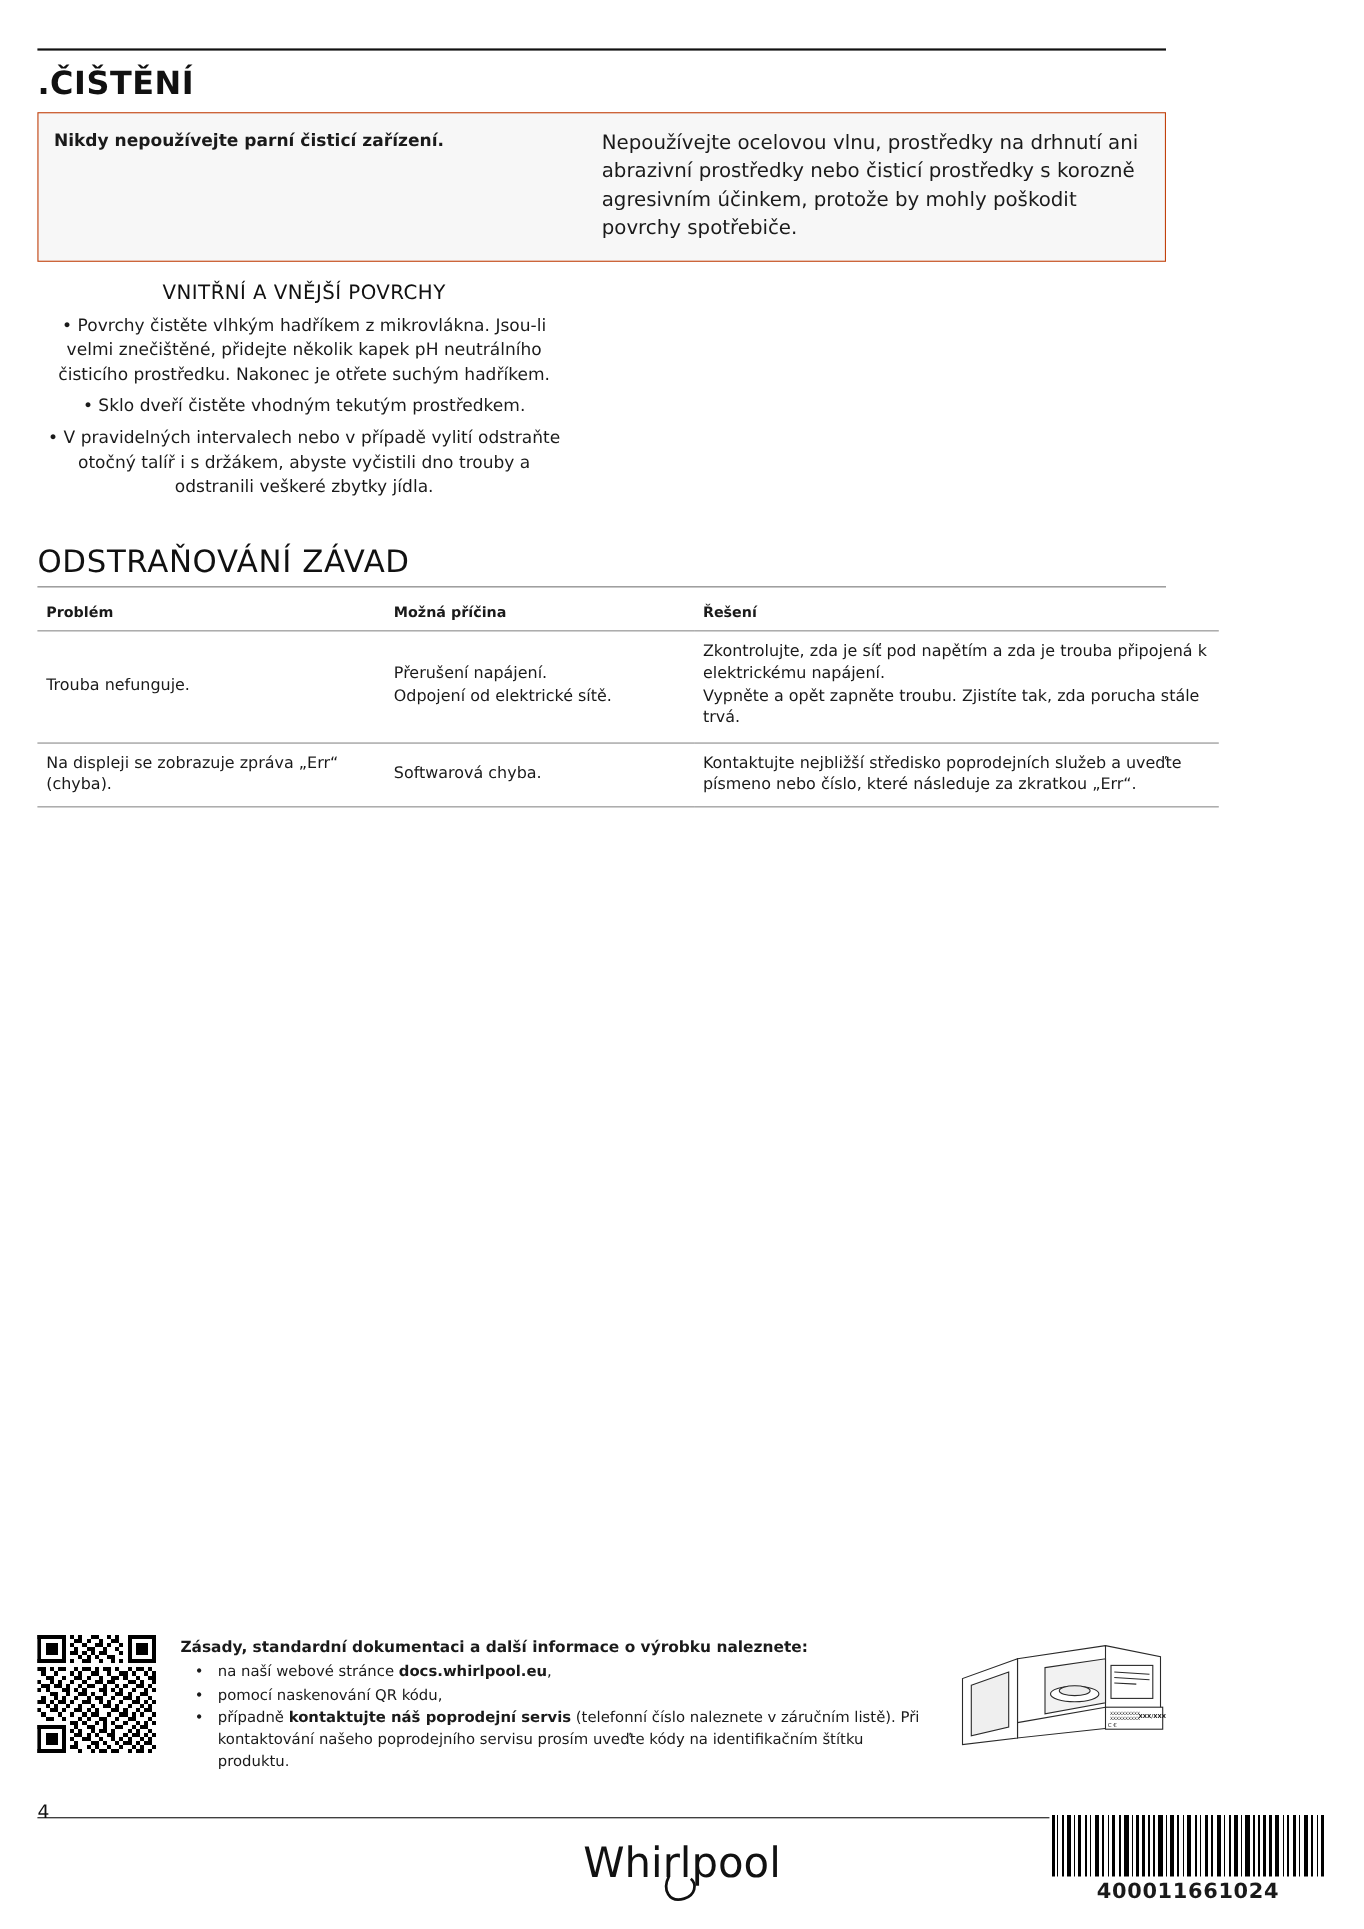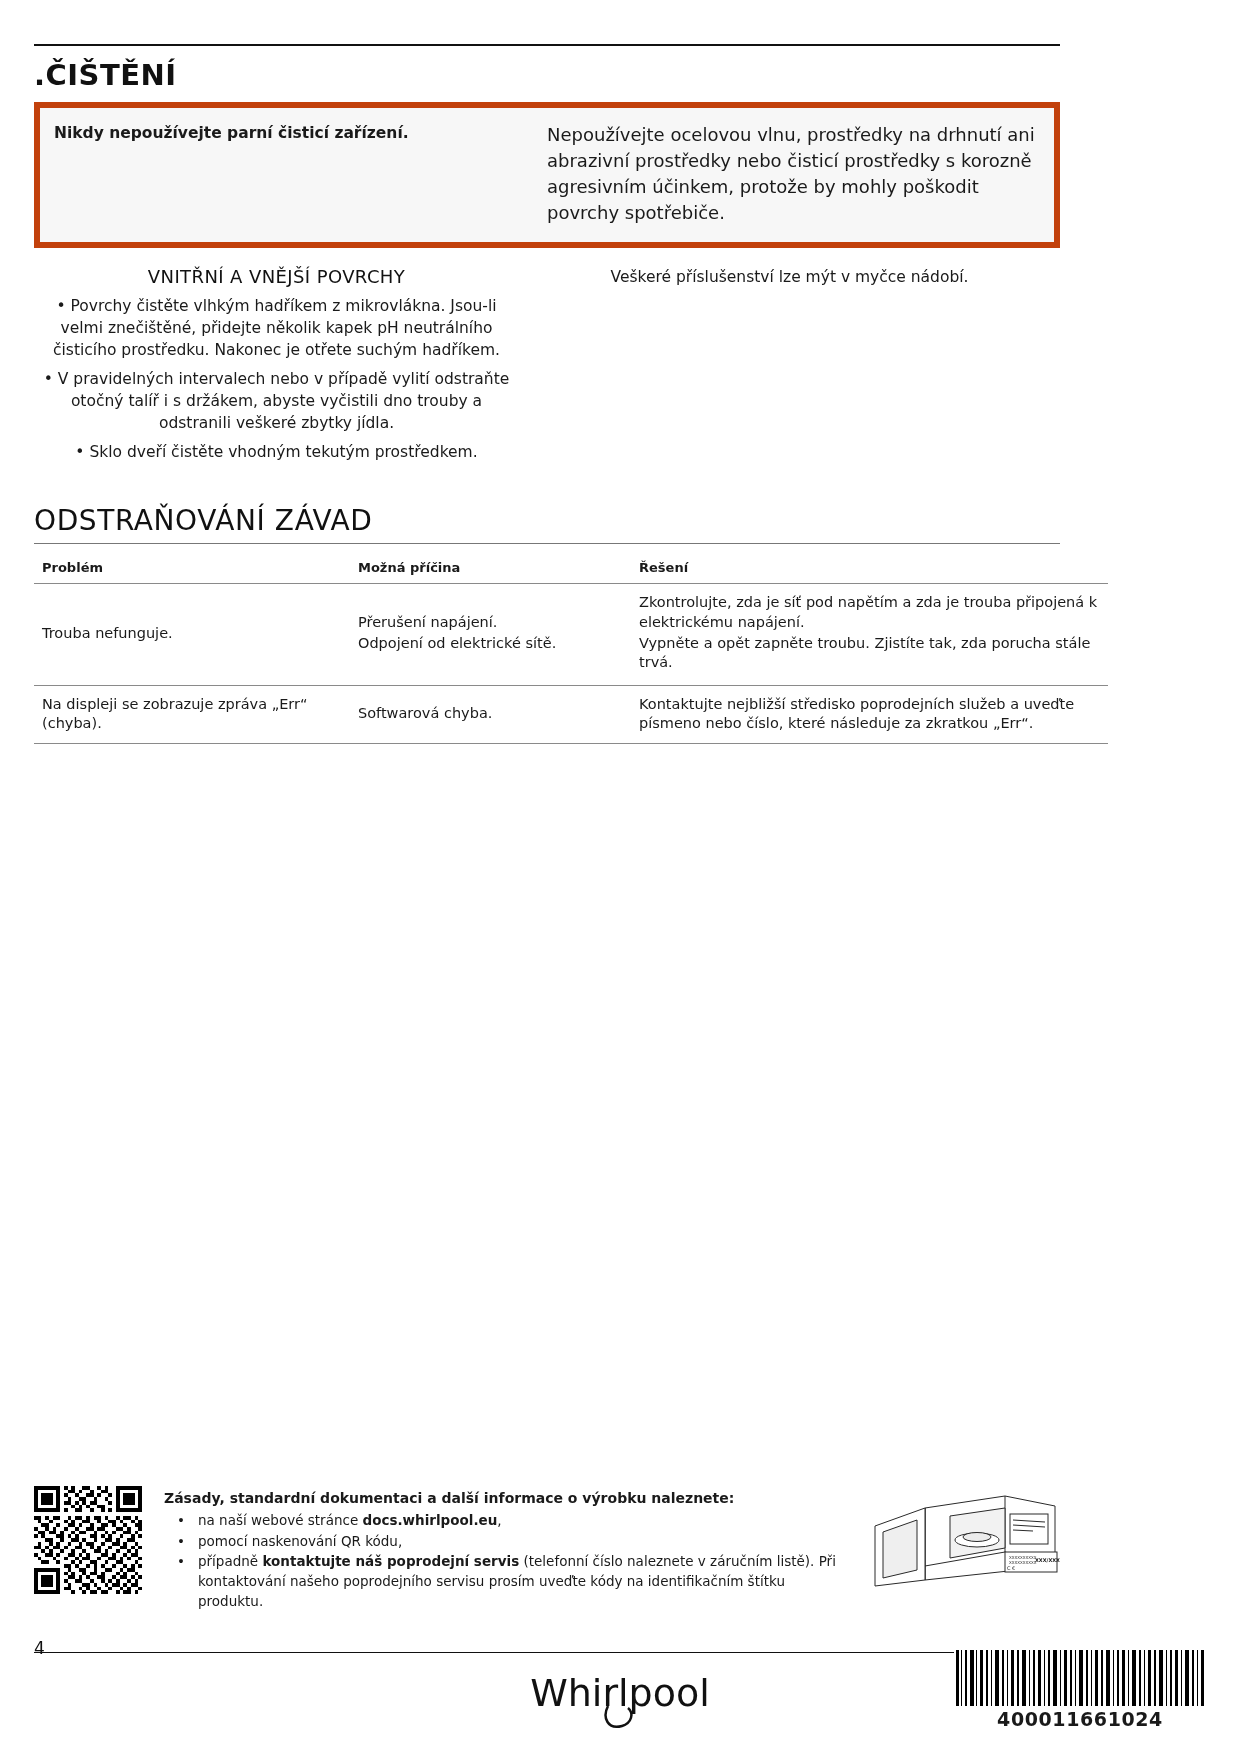--- a/index.html
+++ b/index.html
@@ -37,21 +37,21 @@
   h1.section-title {
     font-size: 29px;
     font-weight: bold;
     letter-spacing: 0.5px;
     margin: 12px 0 10px 0;
     color: #111;
   }
 
   
   .warn-panel {
-    border: 6px solid #c2410c;
+    border: 1px solid #c2410c;
     background: #f7f7f7;
     display: flex;
     padding: 14px 14px 16px 14px;
     box-sizing: border-box;
     width: 1026px;
     min-height: 108px;
   }
   .warn-left {
     width: 50%;
     font-size: 15.5px;
@@ -244,25 +244,24 @@
 
     <div class="warn-panel">
       <div class="warn-left">Nikdy nepoužívejte parní čisticí zařízení.</div>
       <div class="warn-right">Nepoužívejte ocelovou vlnu, prostředky na drhnutí ani abrazivní prostředky nebo čisticí prostředky s korozně agresivním účinkem, protože by mohly poškodit povrchy spotřebiče.</div>
     </div>
 
     <div class="two-col">
       <div class="col">
         <h2>VNITŘNÍ A VNĚJŠÍ POVRCHY</h2>
         <p>• Povrchy čistěte vlhkým hadříkem z mikrovlákna. Jsou-li velmi znečištěné, přidejte několik kapek pH neutrálního čisticího prostředku. Nakonec je otřete suchým hadříkem.</p>
+        <p>• Sklo dveří čistěte vhodným tekutým prostředkem.</p>
         <p>• V pravidelných intervalech nebo v případě vylití odstraňte otočný talíř i s držákem, abyste vyčistili dno trouby a odstranili veškeré zbytky jídla.</p>
-        <p>• Sklo dveří čistěte vhodným tekutým prostředkem.</p>
       </div>
       <div class="col">
-        <p>Veškeré příslušenství lze mýt v myčce nádobí.</p>
       </div>
     </div>
 
     <h1 class="big-title">ODSTRAŇOVÁNÍ ZÁVAD</h1>
     <div class="title-rule"></div>
 
     <table class="tbl">
       <thead>
         <tr>
           <th>Problém</th>

